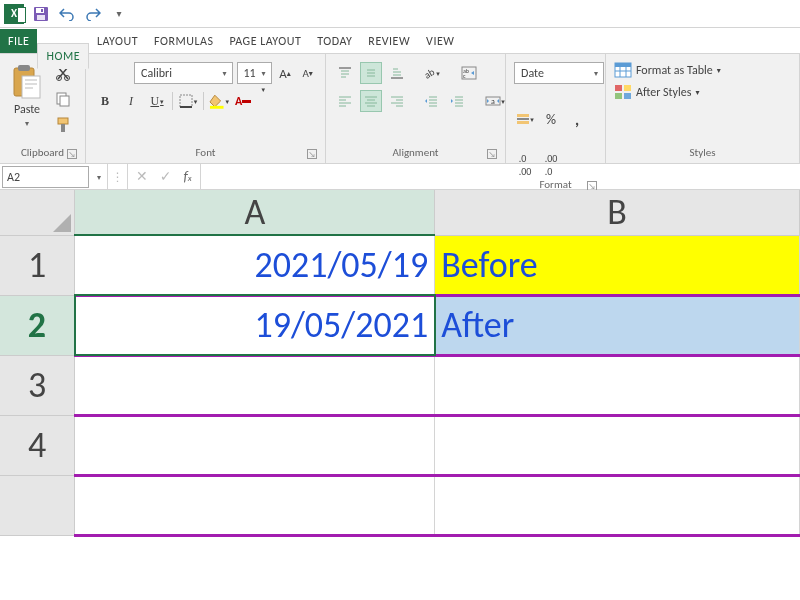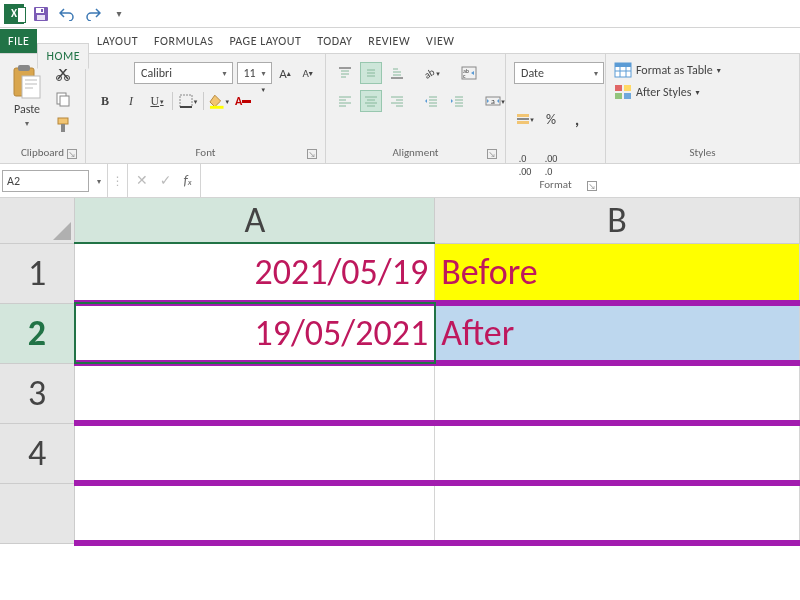--- a/index.html
+++ b/index.html
@@ -30,37 +30,37 @@
 .small-row { display: flex; gap: 4px; align-items: center; }
 .col { display: flex; flex-direction: column; gap: 4px; }
 
 .combo { height: 22px; border: 1px solid #ababab; background: #fff; display: flex; align-items: center; padding: 0 2px 0 6px; font-size: 12px; }
 .combo .dd { margin-left: auto; font-size: 8px; color: #666; padding: 0 3px; }
 
 .btn { width: 22px; height: 22px; display: flex; align-items: center; justify-content: center; border: 1px solid transparent; }
 .btn.sel { background: #cde6d9; border: 1px solid #98c7af; }
 
 
-.fbar { height: 34px; border-bottom: 1px solid #d4d4d4; display: flex; align-items: stretch; background: #fff; }
+.fbar { height: 26px; border-bottom: 1px solid #d4d4d4; display: flex; align-items: stretch; background: #fff; }
 .namebox { width: 108px; border-right: 1px solid #d4d4d4; display: flex; align-items: center; }
 .namebox-input { flex:1; height: 22px; border: 1px solid #ababab; margin: 2px; padding: 0 4px; font-size: 12px; background: #fff; display:flex; align-items:center; }
 .namebox .dd { font-size: 8px; color: #666; padding: 0 6px; }
 .fbar-btns { display: flex; align-items: center; padding: 0 8px; gap: 12px; border-right: 1px solid #d4d4d4; color: #bbb; font-size: 14px; }
 .formula-input { flex: 1; padding: 0 8px; display: flex; align-items: center; font-size: 13px; }
 
 
 .grid { position: relative; }
 .grid table { border-collapse: collapse; width: 100%; }
 .corner { width: 75px; height: 45px; background: #e6e6e6; border-right: 1px solid #ccc; border-bottom: 1px solid #ccc; position: relative; }
 .corner::after { content:""; position:absolute; right:3px; bottom:3px; width:0; height:0; border-left: 18px solid transparent; border-bottom: 18px solid #b0b0b0; }
 .colhdr { background: #e6e6e6; border-right: 1px solid #ccc; border-bottom: 1px solid #ccc; text-align: center; font-size: 36px; color: #444; height: 45px; }
 .colhdr.active { background: #d3e6dc; border-bottom: 2px solid #217346;}
 .rowhdr { background: #e6e6e6; border-right: 1px solid #ccc; border-bottom: 1px solid #ccc; text-align: center; font-size: 36px; color: #444; width: 75px; height: 60px; }
 .rowhdr.active { background: #d3e6dc; color: #217346; font-weight: bold; border-right: 2px solid #217346; }
-.cell { border-right: 1px solid #d4d4d4; border-bottom: 6px solid #a21caf; height: 60px; font-size: 36px; padding: 0 6px; vertical-align: middle; color: #be185d; }
+.cell { border-right: 1px solid #d4d4d4; border-bottom: 3px solid #a21caf; height: 60px; font-size: 36px; padding: 0 6px; vertical-align: middle; color: #1d4ed8; }
 .cell.right { text-align: right; }
 .cell.left { text-align: left; }
 .b1 { background: #ffff00; }
 .b2 { background: #bdd7ee; }
 .active-cell-border { outline: 2px solid #217346; outline-offset: -1px; }
 
 svg { display:block; }
 </style>
 </head>
 <body>

